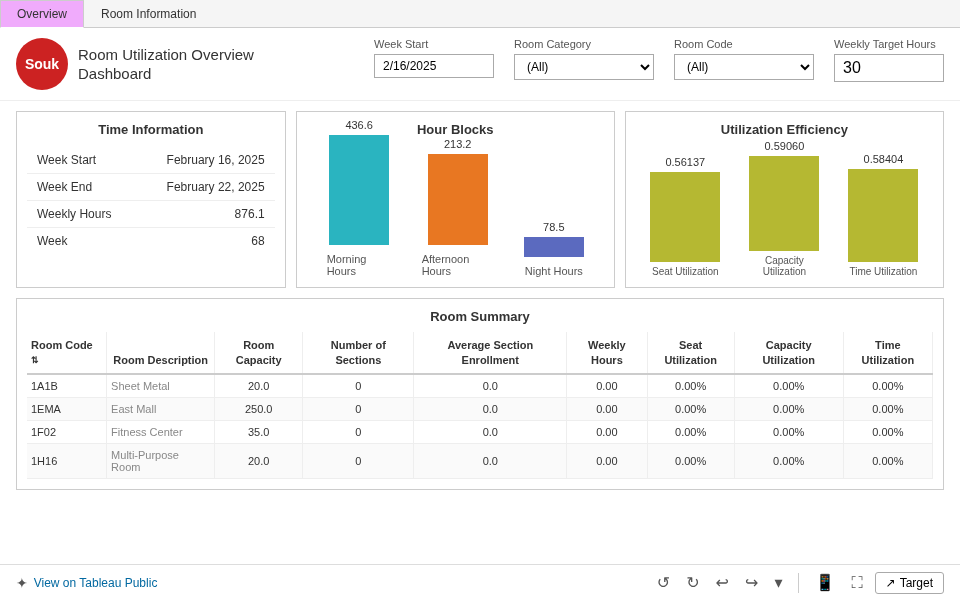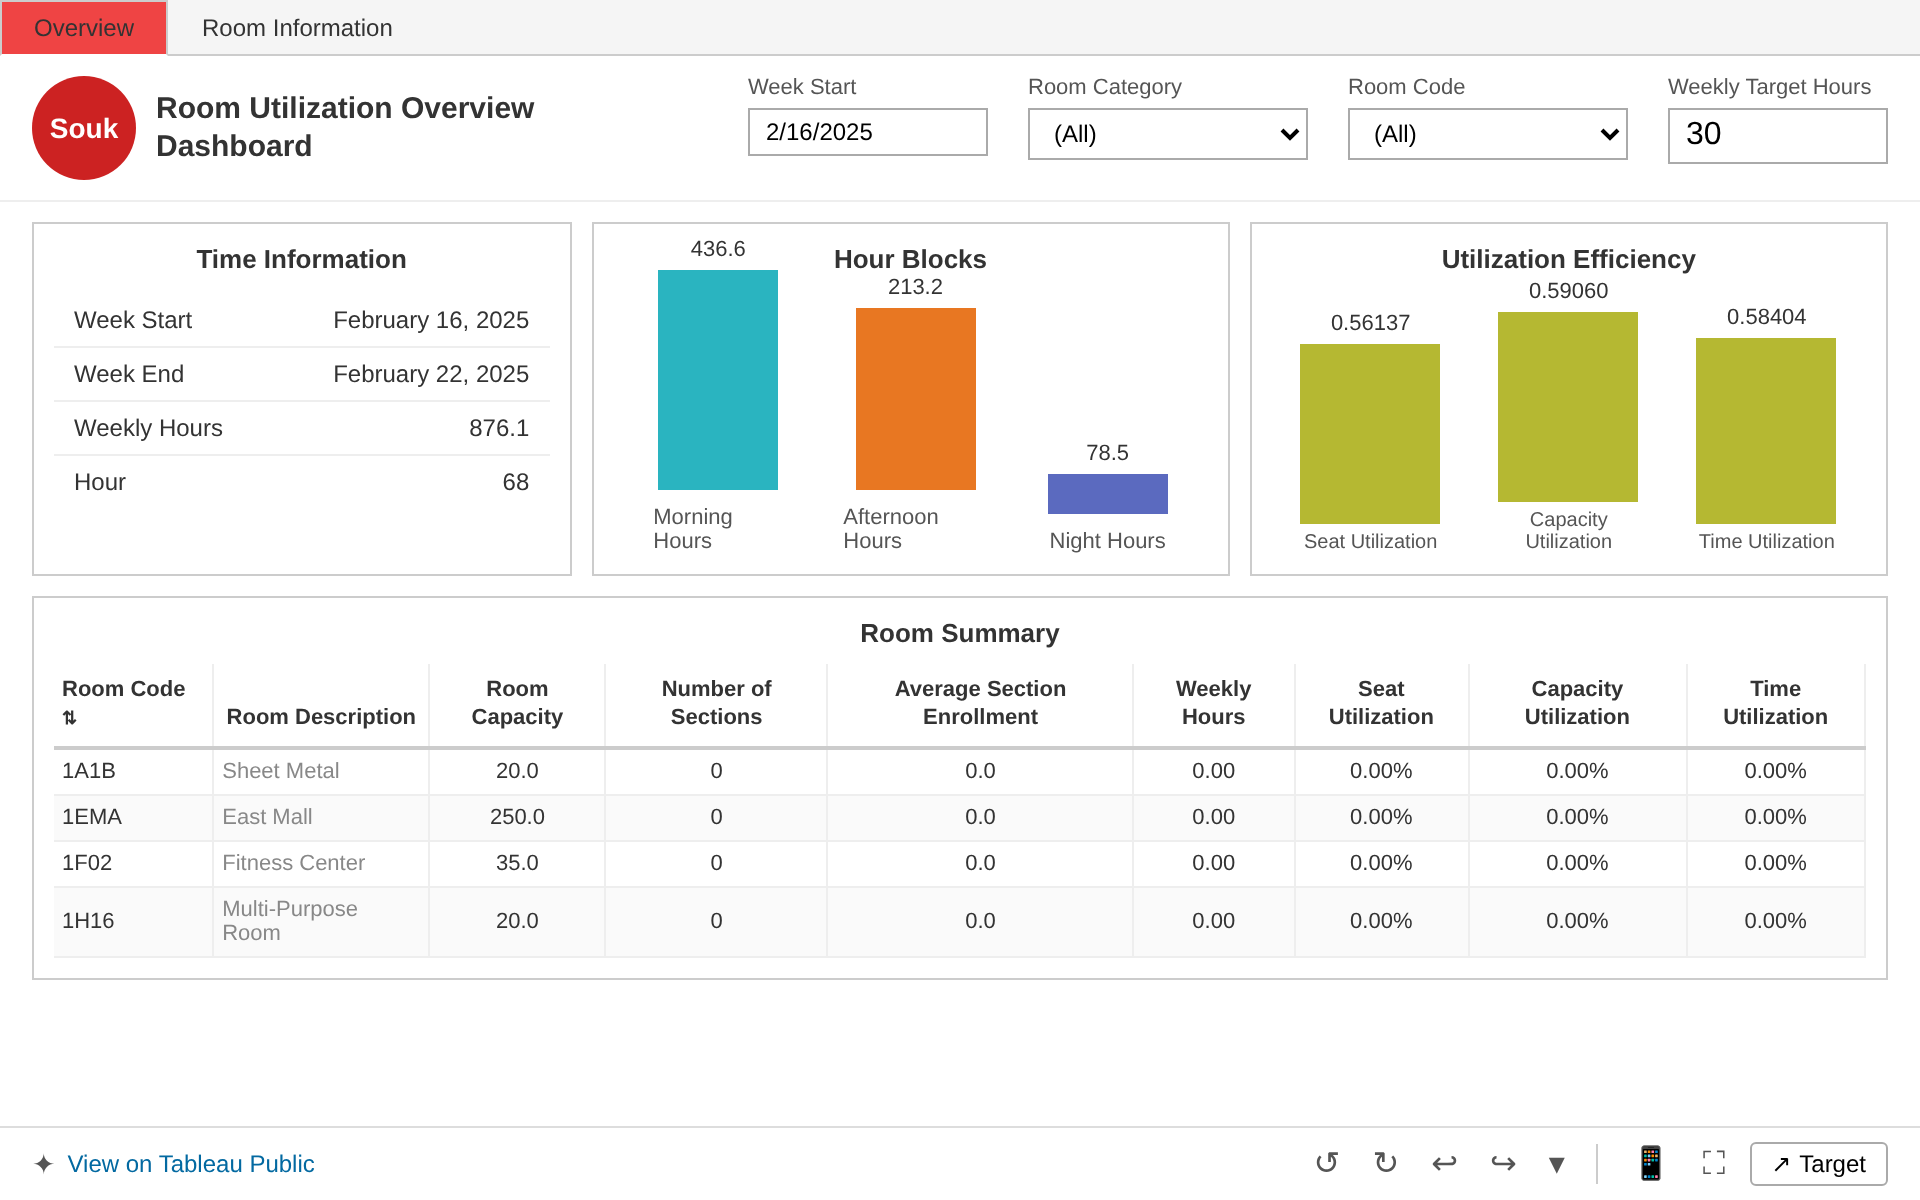--- a/index.html
+++ b/index.html
@@ -1,28 +1,28 @@
 <!DOCTYPE html>
 <html><head>
   <meta charset="utf-8">
   <style>
     * { box-sizing: border-box; margin: 0; padding: 0; }
     body { font-family: Arial, sans-serif; background: #fff; width: 960px; height: 600px; overflow: hidden; font-size: 12px; color: #333; }
 
     
     .tabs { display: flex; border-bottom: 1px solid #ccc; background: #f5f5f5; }
     .tab { padding: 6px 16px; cursor: pointer; font-size: 12px; border: 1px solid transparent; border-bottom: none; background: #f5f5f5; color: #333; }
-    .tab.active { background: #ef4444; border: 1px solid #ccc; border-bottom: 1px solid #fff; margin-bottom: -1px; font-weight: normal; }
+    .tab.active { background: #f0abfc; border: 1px solid #ccc; border-bottom: 1px solid #fff; margin-bottom: -1px; font-weight: normal; }
 
     
     .top-bar { display: flex; align-items: flex-start; padding: 10px 16px; gap: 20px; border-bottom: 1px solid #eee; }
     .logo-area { display: flex; align-items: center; gap: 10px; min-width: 180px; justify-content: center; }
     .logo-circle { width: 52px; height: 52px; border-radius: 50%; background: #cc2222; display: flex; align-items: center; justify-content: center; flex-shrink: 0; }
     .logo-text-inner { color: #fff; font-weight: bold; font-size: 14px; }
-    .dashboard-title { font-size: 15px; font-weight: bold; line-height: 1.3; }
+    .dashboard-title { font-size: 15px; font-weight: normal; line-height: 1.3; }
 
     .filters { display: flex; gap: 20px; align-items: flex-start; margin-left: 30px; }
     .filter-group { display: flex; flex-direction: column; gap: 4px; }
     .filter-label { font-size: 11px; color: #555; }
     .filter-input { border: 1px solid #aaa; padding: 4px 8px; font-size: 12px; width: 120px; background: #fff; }
     .filter-select { border: 1px solid #aaa; padding: 4px 8px; font-size: 12px; width: 140px; background: #fff; appearance: auto; }
     .filter-number { border: 1px solid #aaa; padding: 4px 8px; font-size: 16px; width: 110px; background: #fff; }
 
     
     .main-content { padding: 10px 16px; }
@@ -128,21 +128,21 @@
       </div>
       <div class="time-info-row">
         <span class="time-info-label">Week End</span>
         <span class="time-info-value">February 22, 2025</span>
       </div>
       <div class="time-info-row">
         <span class="time-info-label">Weekly Hours</span>
         <span class="time-info-value">876.1</span>
       </div>
       <div class="time-info-row">
-        <span class="time-info-label">Hour</span>
+        <span class="time-info-label">Week</span>
         <span class="time-info-value">68</span>
       </div>
     </div>
 
     <div class="card hour-blocks-card">
       <div class="card-title">Hour Blocks</div>
       <div class="bar-chart">
         <div class="bar-group">
           <span class="bar-value">436.6</span>
           <div class="bar" style="height:110px; background:#2ab4c0;"></div>

